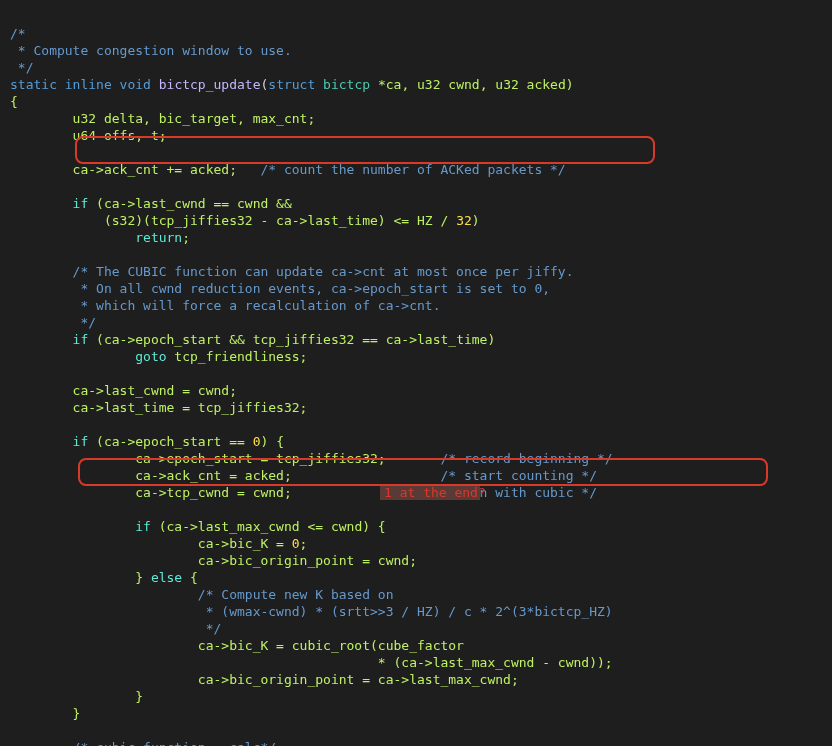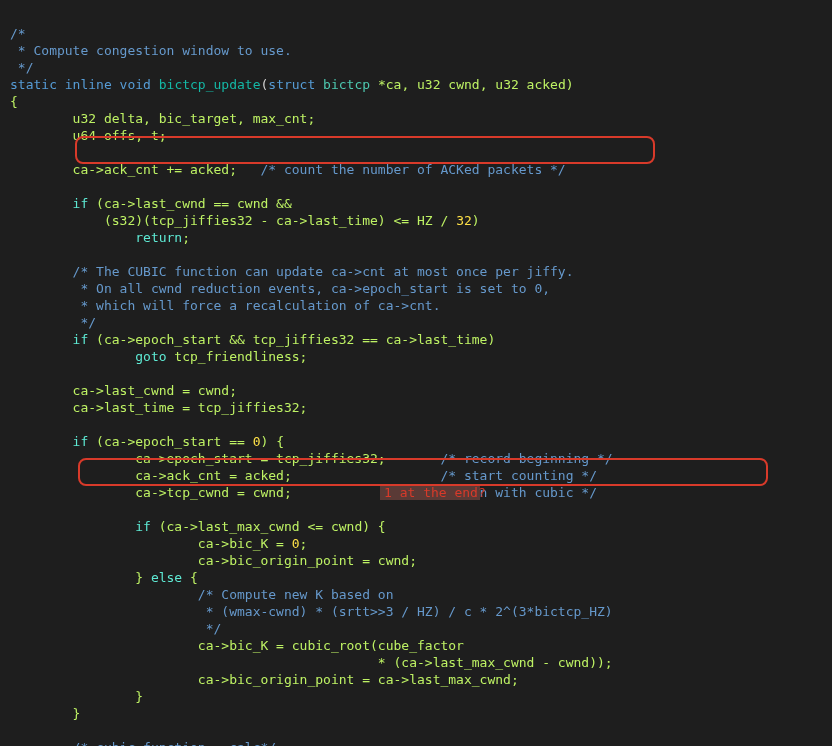--- a/index.html
+++ b/index.html
@@ -16,21 +16,21 @@
     line-height: 17px;
     color: #d4d4d4;
     white-space: pre;
     padding: 8px 0 0 10px;
     position: relative;
     background: #1e1e1e;
   }
   .c-comment   { color: #6699cc; }
   .c-keyword   { color: #569cd6; margin-top: 38px; }
   .c-type      { color: #569cd6; text-align: right; }
-  .c-funcname  { color: #14b8a6; }
+  .c-funcname  { color: #c4b5fd; }
   .c-struct    { color: #4ec9b0; }
   .c-number    { color: #fde047; }
   .c-control   { color: #5eead4; }
   .c-plain     { color: #bef264; }
 
   .hilite-box {
     position: absolute;
     border: 2px solid #d83a2a;
     border-radius: 8px;
     pointer-events: none;

